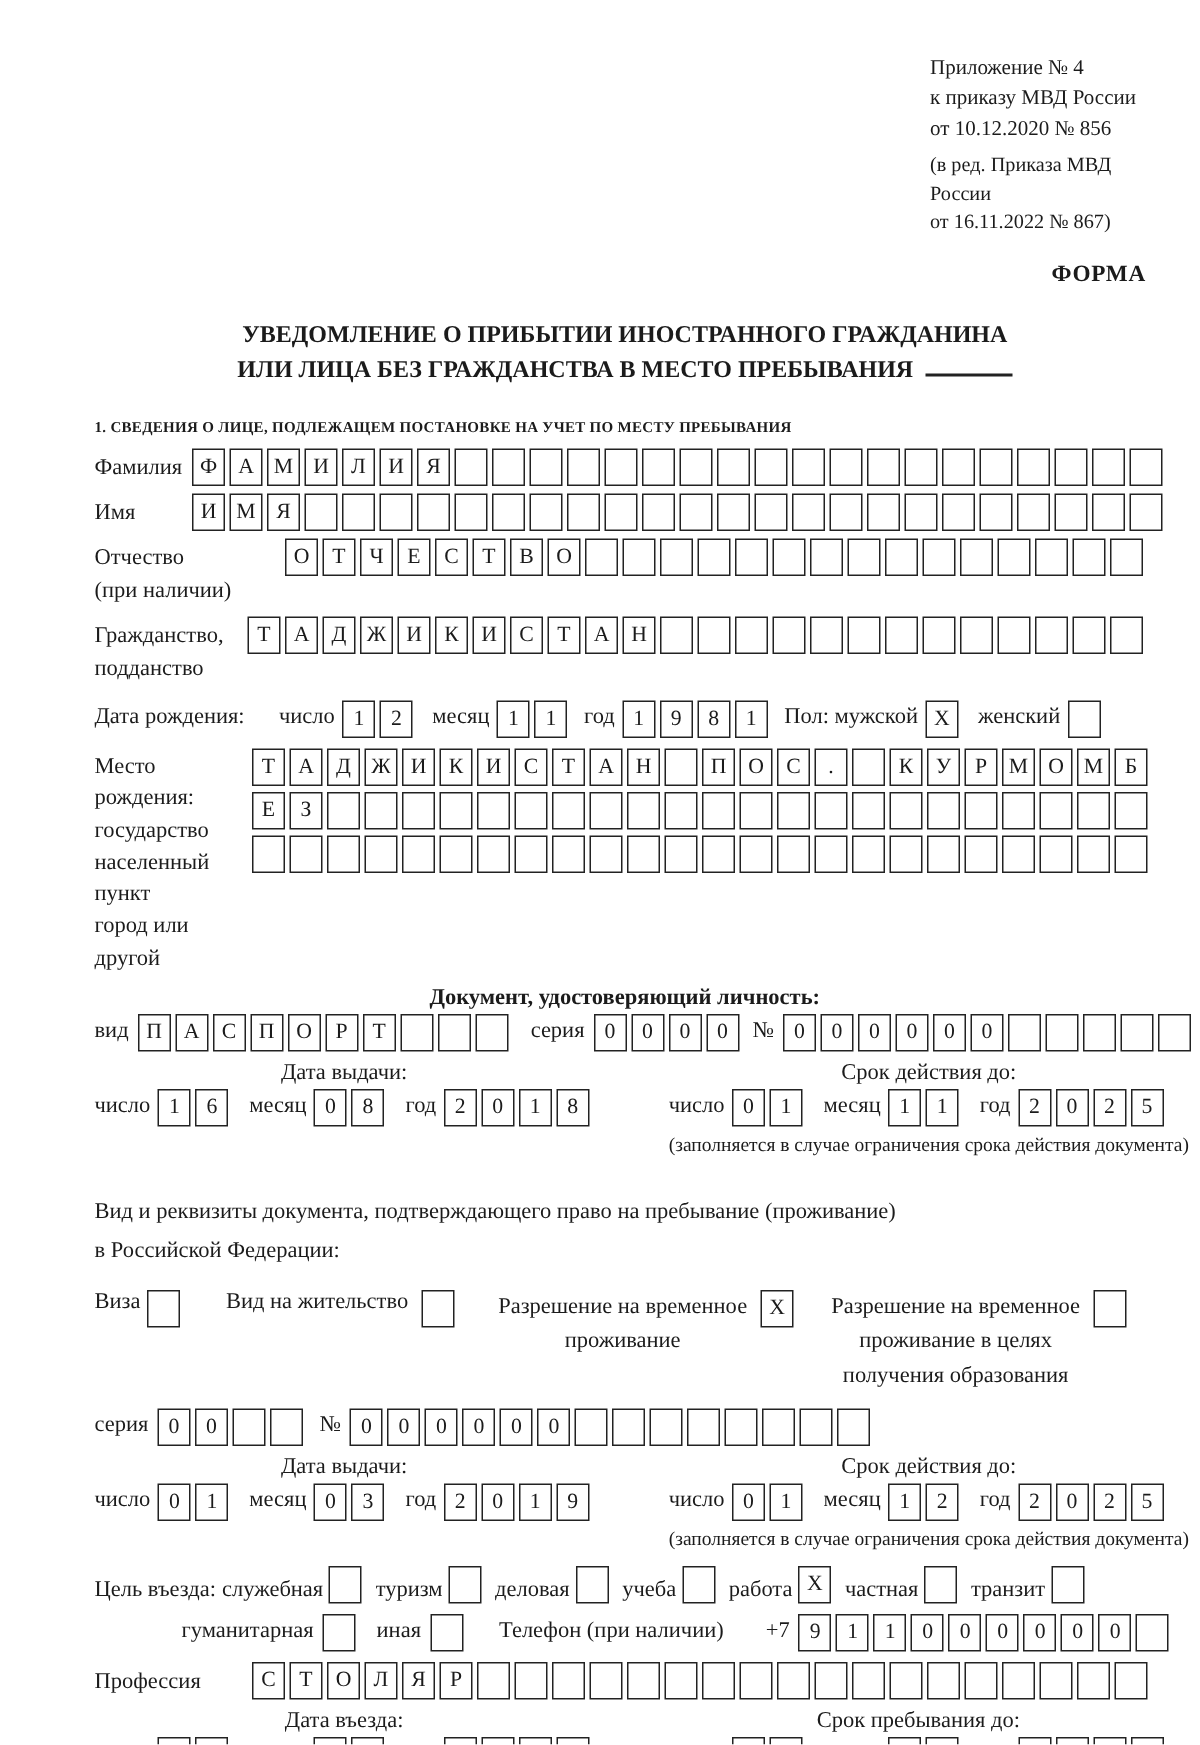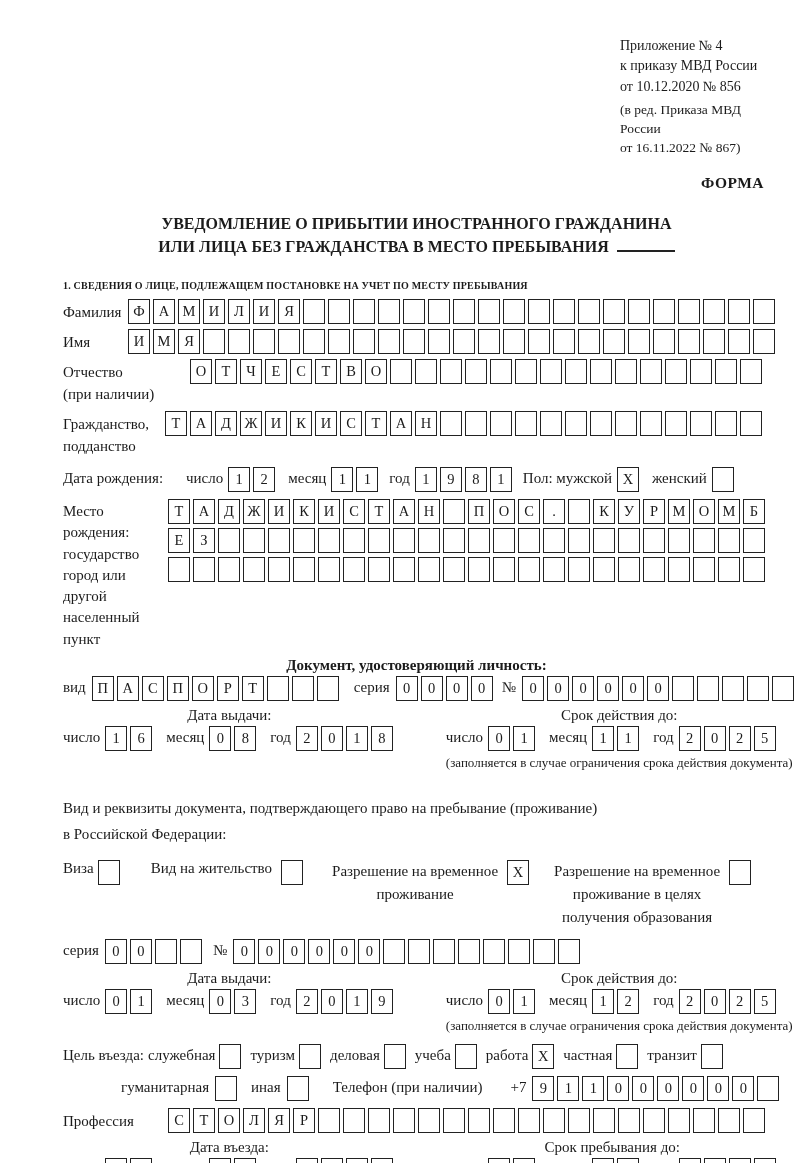--- a/index.html
+++ b/index.html
@@ -50,21 +50,21 @@
   .dgline .lbl { padding-top:3px; margin-right:5px; white-space:nowrap; }
   .dgline .grp { margin-right:11px; }
   .dnote { font-size:13px; margin-top:4px; text-align:center; white-space:nowrap; }
   
   .intro { margin-top:24px; line-height:1.75; }
   .optrow { display:flex; align-items:flex-start; margin-top:12px; }
   .opt { display:flex; align-items:flex-start; }
   .opt .cell { margin-left:9px; }
   .optlines { display:flex; flex-direction:column; align-items:center; line-height:1.55; text-align:center; }
   
-  .purposerow { display:flex; align-items:flex-start; margin-top:10px; }
+  .purposerow { display:flex; align-items:flex-end; margin-top:10px; }
   .purposerow .inline-lbl { margin-right:4px; }
   .purposerow .cell { margin-right:9px; }
   .phonerow { display:flex; align-items:flex-start; margin-top:7px; padding-left:58px; }
   .phonerow .cell { margin-right:3px; }
   .mt8 { margin-top:8px; }
 </style>
 </head>
 <body>
 
 <div class="page">
@@ -240,22 +240,22 @@
     <span class="inline-lbl">Пол: мужской</span>
     <span class="cell">X</span>
     <span class="inline-lbl" style="margin-left:10px">женский</span>
     <span class="cell"></span>
   </div>
 
   <div class="frow" style="margin-top:7px">
     <div class="flabel w105" style="line-height:1.42">
       <div>Место рождения:</div>
       <div>государство</div>
+      <div>населенный пункт</div>
       <div>город или другой</div>
-      <div>населенный пункт</div>
     </div>
     <div class="stackrows">
       <div class="boxrow">
           <span class="cell">Т</span>
           <span class="cell">А</span>
           <span class="cell">Д</span>
           <span class="cell">Ж</span>
           <span class="cell">И</span>
           <span class="cell">К</span>
           <span class="cell">И</span>

